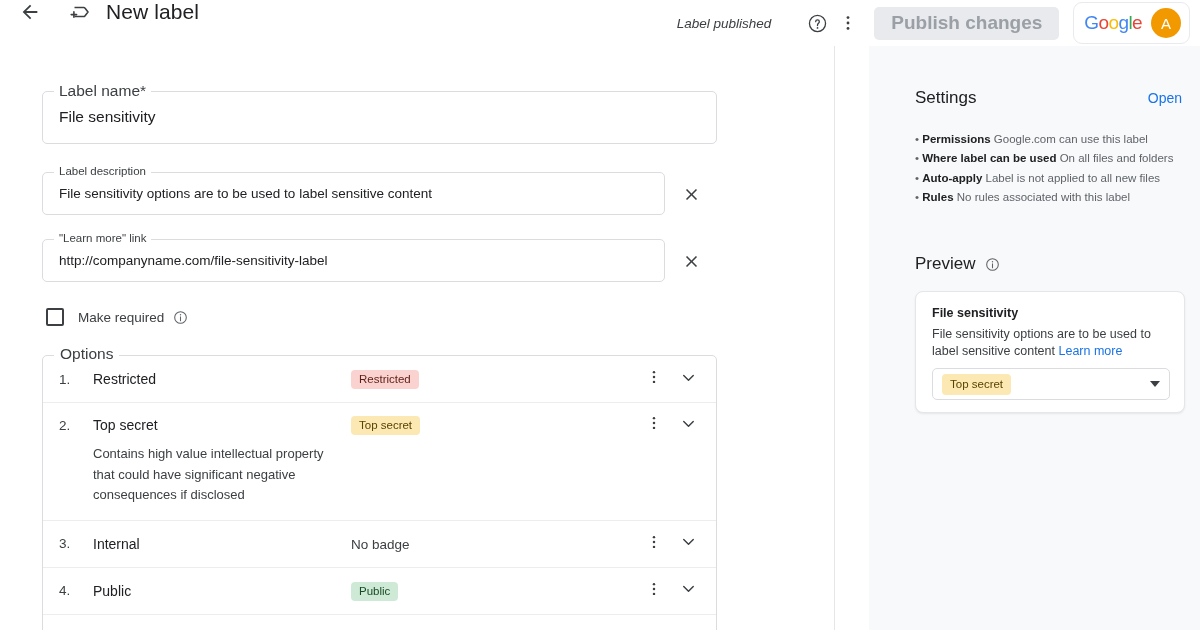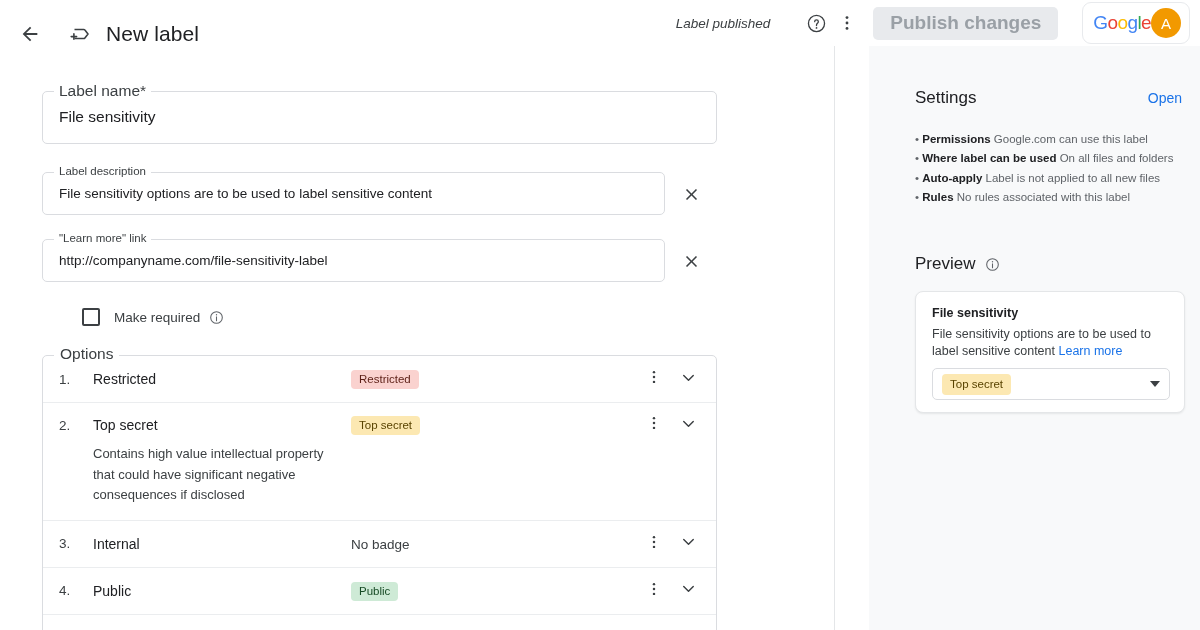--- a/index.html
+++ b/index.html
@@ -7,21 +7,21 @@
     width: 1200px; height: 630px;
     font-family: "Liberation Sans", sans-serif;
     background: #ffffff;
     color: #202124;
     overflow: hidden;
   }
 
   
   .topbar {
     position: absolute; top: 0; left: 0; width: 1200px; height: 46px;
-    display: flex; align-items: flex-end; background: #fff;
+    display: flex; align-items: flex-start; background: #fff;
   }
   .back-btn {
     width: 24px; height: 24px; margin-left: 18px;
     display: flex; align-items: center; justify-content: center;
     cursor: pointer;
   }
   .label-icon {
     width: 24px; height: 24px; margin-left: 26px;
     display: flex; align-items: center; justify-content: center;
   }
@@ -42,23 +42,23 @@
     justify-content: center; cursor: pointer; border-radius: 50%;
   }
   .kebab { width: 24px; margin-left: 4px; }
   .publish-btn {
     margin-left: 14px; height: 33px; padding: 0 17px;
     background: #e8eaed; color: #9aa0a6; border: none; border-radius: 5px;
     font-size: 19px; font-family: "Liberation Sans", sans-serif;
     display: flex; align-items: center; cursor: default; white-space: nowrap; font-weight: bold;
   }
   .account-chip {
-    margin-left: 24px; height: 42px; padding: 0 8px 0 10px;
+    margin-left: 14px; height: 42px; padding: 0 8px 0 10px;
     border: 1px solid #e8eaed; border-radius: 9px; background: #fff;
-    display: flex; align-items: center; 
+    display: flex; align-items: center; gap: 9px;
   }
   .glogo { font-size: 19px; letter-spacing: -0.6px; font-weight: 500;
            font-family: "Liberation Sans", sans-serif; }
   .glogo span:nth-child(1){color:#4285F4;}
   .glogo span:nth-child(2){color:#EA4335;}
   .glogo span:nth-child(3){color:#FBBC05;}
   .glogo span:nth-child(4){color:#4285F4;}
   .glogo span:nth-child(5){color:#34A853;}
   .glogo span:nth-child(6){color:#EA4335;}
   .avatar {
@@ -99,21 +99,21 @@
   .clear-btn {
     position: absolute; width: 26px; height: 26px; display: flex;
     align-items: center; justify-content: center; cursor: pointer;
   }
   #x-desc { left: 678px; top: 135px; }
   #x-link { left: 678px; top: 202px; }
 
   
   .require-row {
     position: absolute; left: 46px; top: 262px;
-    display: flex; align-items: center; gap: 14px; margin-left: 36px;
+    display: flex; align-items: center; gap: 14px;
   }
   .checkbox {
     width: 18px; height: 18px; border: 2px solid #3c4043;
     border-radius: 2px; background: #fff; cursor: pointer;
   }
   .require-label { font-size: 13.5px; color: #3c4043; }
 
   
   .options-box {
     position: absolute; left: 42px; top: 309px; width: 675px; height: 300px;

